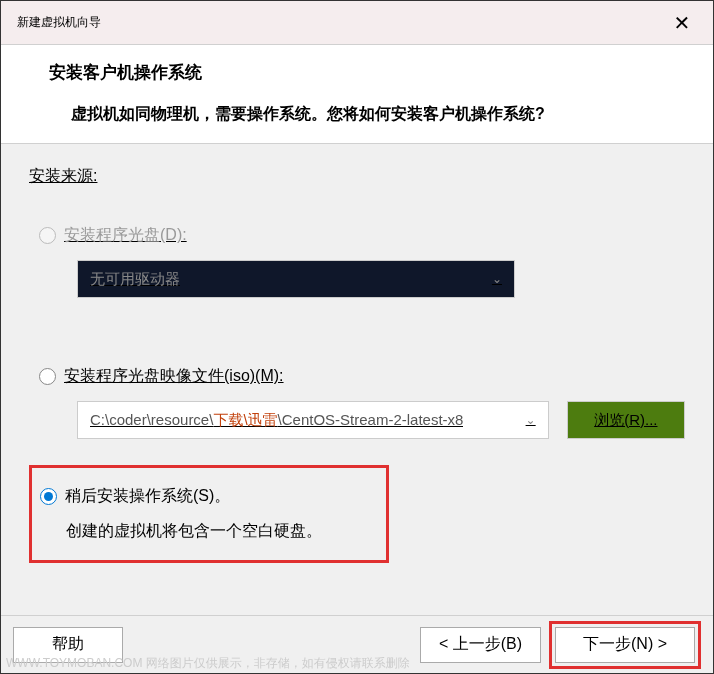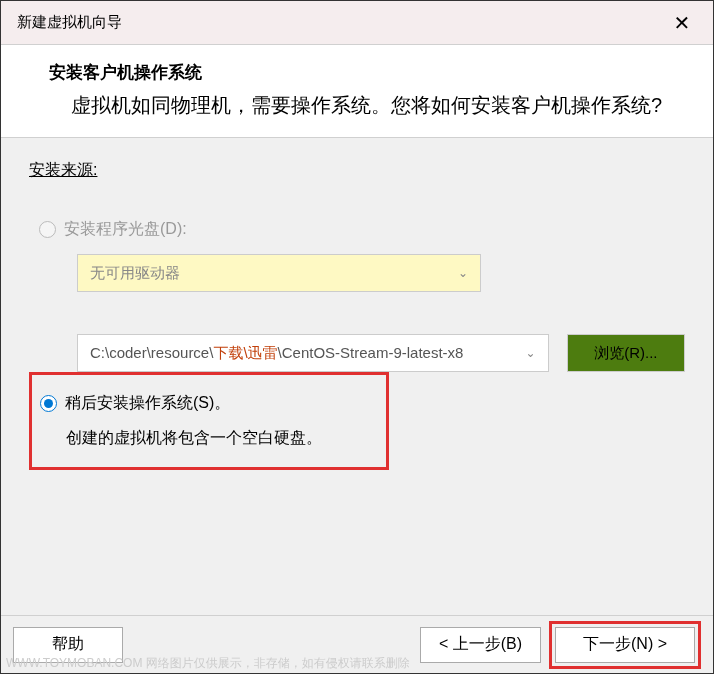--- a/index.html
+++ b/index.html
@@ -21,58 +21,61 @@
     .titlebar {
       height: 44px;
       background: #f5edee;
       display: flex;
       align-items: center;
       justify-content: space-between;
       padding: 0 16px;
       border-bottom: 1px solid #d0d0d0;
     }
     .titlebar-title {
-      font-size: 15px;
+      font-size: 12px;
       color: #000;
     }
     .close-btn {
       font-size: 20px;
       cursor: pointer;
       width: 30px;
       height: 30px;
       display: flex;
       align-items: center;
       justify-content: center;
     }
     .header {
       background: #fff;
       padding: 16px 24px 18px 48px;
       border-bottom: 1px solid #d0d0d0;
     }
     .header-title {
       font-size: 17px;
       font-weight: bold;
-      margin-bottom: 8px;
+      margin-bottom: 20px;
     }
     .header-subtitle {
-      font-size: 20px;
+      font-size: 16px;
       padding-left: 22px;
+      font-weight: bold;
     }
     .content {
       flex: 1;
       padding: 22px 28px 10px 28px;
       background: #f0f0f0;
     }
     .src-label {
       font-size: 16px;
       margin-bottom: 38px;
       text-decoration: underline;
     }
     .option-group {
+      margin-bottom: 26px;
       padding-left: 10px;
+      text-decoration: underline;
     }
     .radio-row {
       display: flex;
       align-items: center;
       gap: 8px;
       margin-bottom: 14px;
     }
     .radio {
       width: 17px;
       height: 17px;
@@ -101,24 +104,24 @@
       left: 2.5px;
     }
     .radio-label {
       font-size: 16px;
     }
     .radio-label.disabled {
       color: #999;
     }
     .dropdown {
       margin-left: 38px;
-      width: 404px;
+      width: 438px;
       height: 38px;
       border: 1px solid #ccc;
-      background: #fef9c3;
+      background: #0f172a;
       display: flex;
       align-items: center;
       justify-content: space-between;
       padding: 0 12px;
       font-size: 15px;
       color: #888;
     }
     .chevron {
       font-size: 12px;
       color: #888;
@@ -235,24 +238,28 @@
       </div>
       <div class="dropdown">
         <span>无可用驱动器</span>
         <span class="chevron">⌄</span>
       </div>
     </div>
 
     <div style="height:42px"></div>
 
     <div class="option-group">
+      <div class="radio-row">
+        <span class="radio"></span>
+        <span class="radio-label">安装程序光盘映像文件(iso)(M):</span>
+      </div>
       <div class="iso-row">
         <div class="iso-input">
           <span class="iso-text">
-            <span>C:\coder\resource\</span><span class="grey">下载\迅雷</span><span>\CentOS-Stream-9-latest-x8</span>
+            <span>C:\coder\resource\</span><span class="grey">下载\迅雷</span><span>\CentOS-Stream-2-latest-x8</span>
           </span>
           <span class="chevron">⌄</span>
         </div>
         <div class="browse-btn">浏览(R)...</div>
       </div>
     </div>
 
     <div class="highlight-box">
       <div class="radio-row">
         <span class="radio selected"></span>

